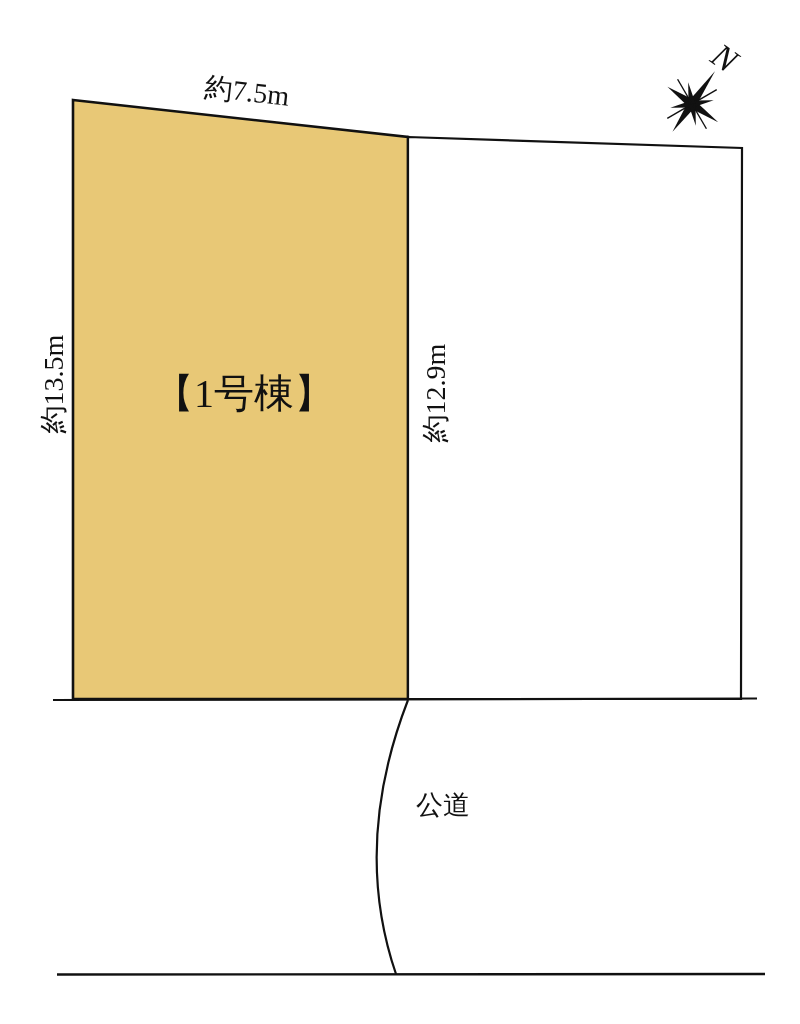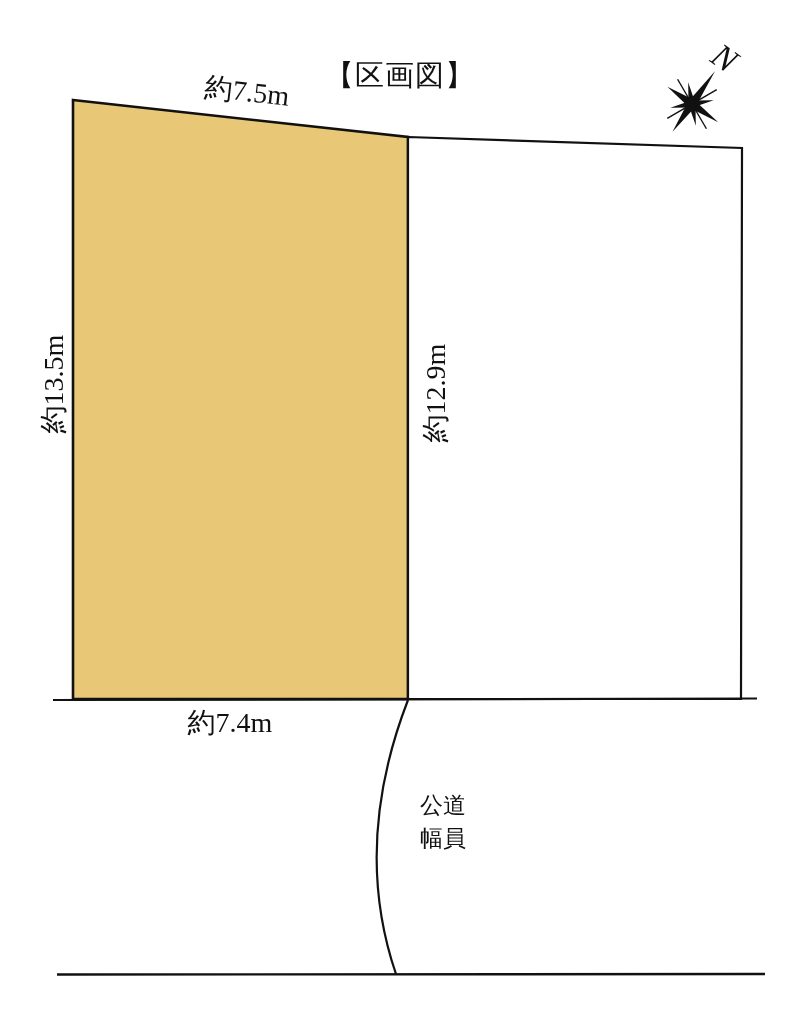--- a/index.html
+++ b/index.html
@@ -51,21 +51,21 @@
     height: 52px;
     line-height: 52px;
     font-size: 40px;
   }
   .lot1-label { left: 94px;  top: 368px; }
   .lot2-label { left: 426px; top: 368px; }
   .road-label {
     left: 343px;
     top: 789px;
     width: 200px;
-    font-size: 23px;
+    font-size: 27px;
     line-height: 33px;
     white-space: normal;
   }
   .road-label span { display: block; }
 </style>
 </head>
 <body>
 
 <div class="stage">
 
@@ -89,26 +89,24 @@
       </g>
       <g transform="rotate(-45)">
         <polygon points="0,-22 3.5,0 0,22 -3.5,0" fill="#111111"></polygon>
       </g>
       <line x1="-26" y1="-12" x2="26" y2="12" stroke="#111111" stroke-width="1.4"></line>
       <line x1="-12" y1="26" x2="12" y2="-26" stroke="#111111" stroke-width="1.4"></line>
       <text x="-11" y="-45" font-size="34" font-style="italic" font-family="Liberation Serif, DejaVu Serif, serif" fill="#111111">N</text>
     </g>
   </svg>
 
-  <div class="label page-title">【区画図】</div>
 
   <div class="label dim dim-top">約7.5m</div>
   <div class="label dim dim-left">約13.5m</div>
   <div class="label dim dim-center">約12.9m</div>
-  <div class="label dim dim-bottom">約7.4m</div>
 
+  <div class="label lot-label lot1-label">【1号棟】</div>
 
   <div class="label road-label">
     <span>公道</span>
-    <span>幅員</span>
   </div>
 
 </div>
 
 </body></html>

